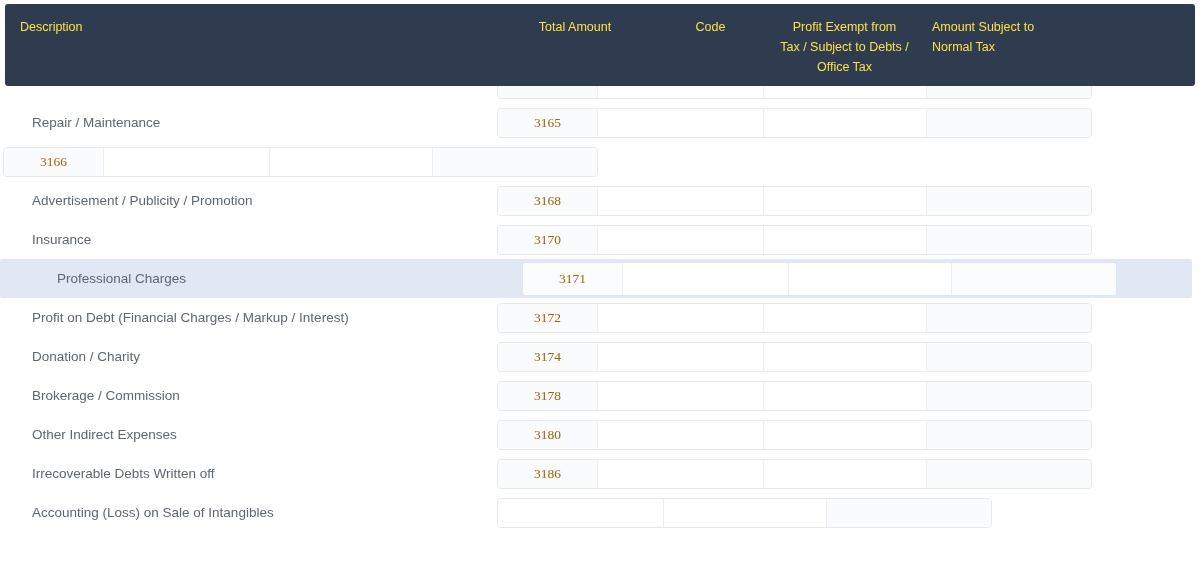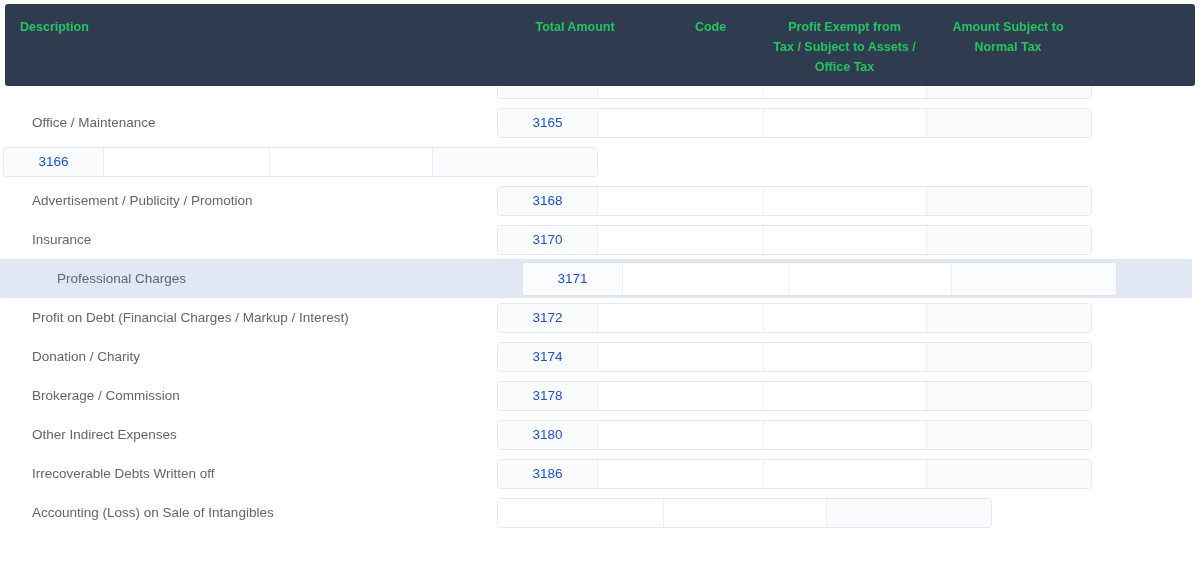--- a/index.html
+++ b/index.html
@@ -29,23 +29,23 @@
     top: 4px;
     width: 1190px;
     height: 82px;
     background: #2f3c50;
     border-radius: 3px;
     display: flex;
     align-items: flex-start;
     box-sizing: border-box;
   }
   .th {
-    color: #22c55e;
+    color: #fde047;
     font-size: 12.5px;
-    font-weight: bold;
+    font-weight: normal;
     line-height: 20px;
     padding-top: 13px;
     box-sizing: border-box;
   }
   .th-description {
     width: 487px;
     padding-left: 15px;
     text-align: left;
   }
   .th-code {
@@ -57,21 +57,20 @@
     text-align: center;
   }
   .th-exempt {
     width: 163px;
     text-align: center;
     padding-left: 6px;
     padding-right: 6px;
   }
   .th-normal {
     width: 164px;
-    text-align: center;
     padding-left: 6px;
     padding-right: 6px;
   }
 
   
   .table-body {
     position: absolute;
     left: 0;
     top: 86px;
     width: 1200px;
@@ -121,23 +120,23 @@
   .row.highlighted .inputs {
     height: 34px;
     border-color: #dfe3ea;
   }
 
   .fld {
     height: 100%;
     border: none;
     outline: none;
     box-sizing: border-box;
-    font-family: Liberation Sans, sans-serif;
+    font-family: Liberation Serif, serif;
     font-size: 13.5px;
-    color: #1d4ed8;
+    color: #a16207;
     background: #fafbfc;
     padding: 0 8px;
   }
   .fld-code {
     width: 100px;
     text-align: center;
     background: #fafbfc;
     border-right: 1px solid #eceef1;
   }
   .fld-total {
@@ -170,42 +169,42 @@
 <body>
 
 <div class="tax-table">
 
   <div class="table-header">
     <div class="th th-description">Description</div>
     <div class="th th-total">Total Amount</div>
     <div class="th th-code">Code</div>
     <div class="th th-exempt">
       <span>Profit Exempt from</span><br>
-      <span>Tax / Subject to Assets /</span><br>
+      <span>Tax / Subject to Debts /</span><br>
       <span>Office Tax</span>
     </div>
     <div class="th th-normal">
       <span>Amount Subject to</span><br>
       <span>Normal Tax</span>
     </div>
   </div>
 
   <div class="table-body">
     <div class="scroll-inner" id="rows-container">
         <div class="row">
           <div class="cell-description"></div>
           <div class="inputs">
             <input type="text" class="fld fld-code" readonly="" style="">
             <input type="text" class="fld fld-total" style="">
             <input type="text" class="fld fld-exempt" style="">
             <input type="text" class="fld fld-normal" readonly="" style="">
           </div>
         </div>
         <div class="row">
-          <div class="cell-description">Office / Maintenance</div>
+          <div class="cell-description">Repair / Maintenance</div>
           <div class="inputs">
             <input type="text" class="fld fld-code" readonly="" value="3165" style="">
             <input type="text" class="fld fld-total" style="">
             <input type="text" class="fld fld-exempt" style="">
             <input type="text" class="fld fld-normal" readonly="" style="">
           </div>
         </div>
         <div class="row">
           <div class="inputs">
             <input type="text" class="fld fld-code" readonly="" value="3166" style="">

